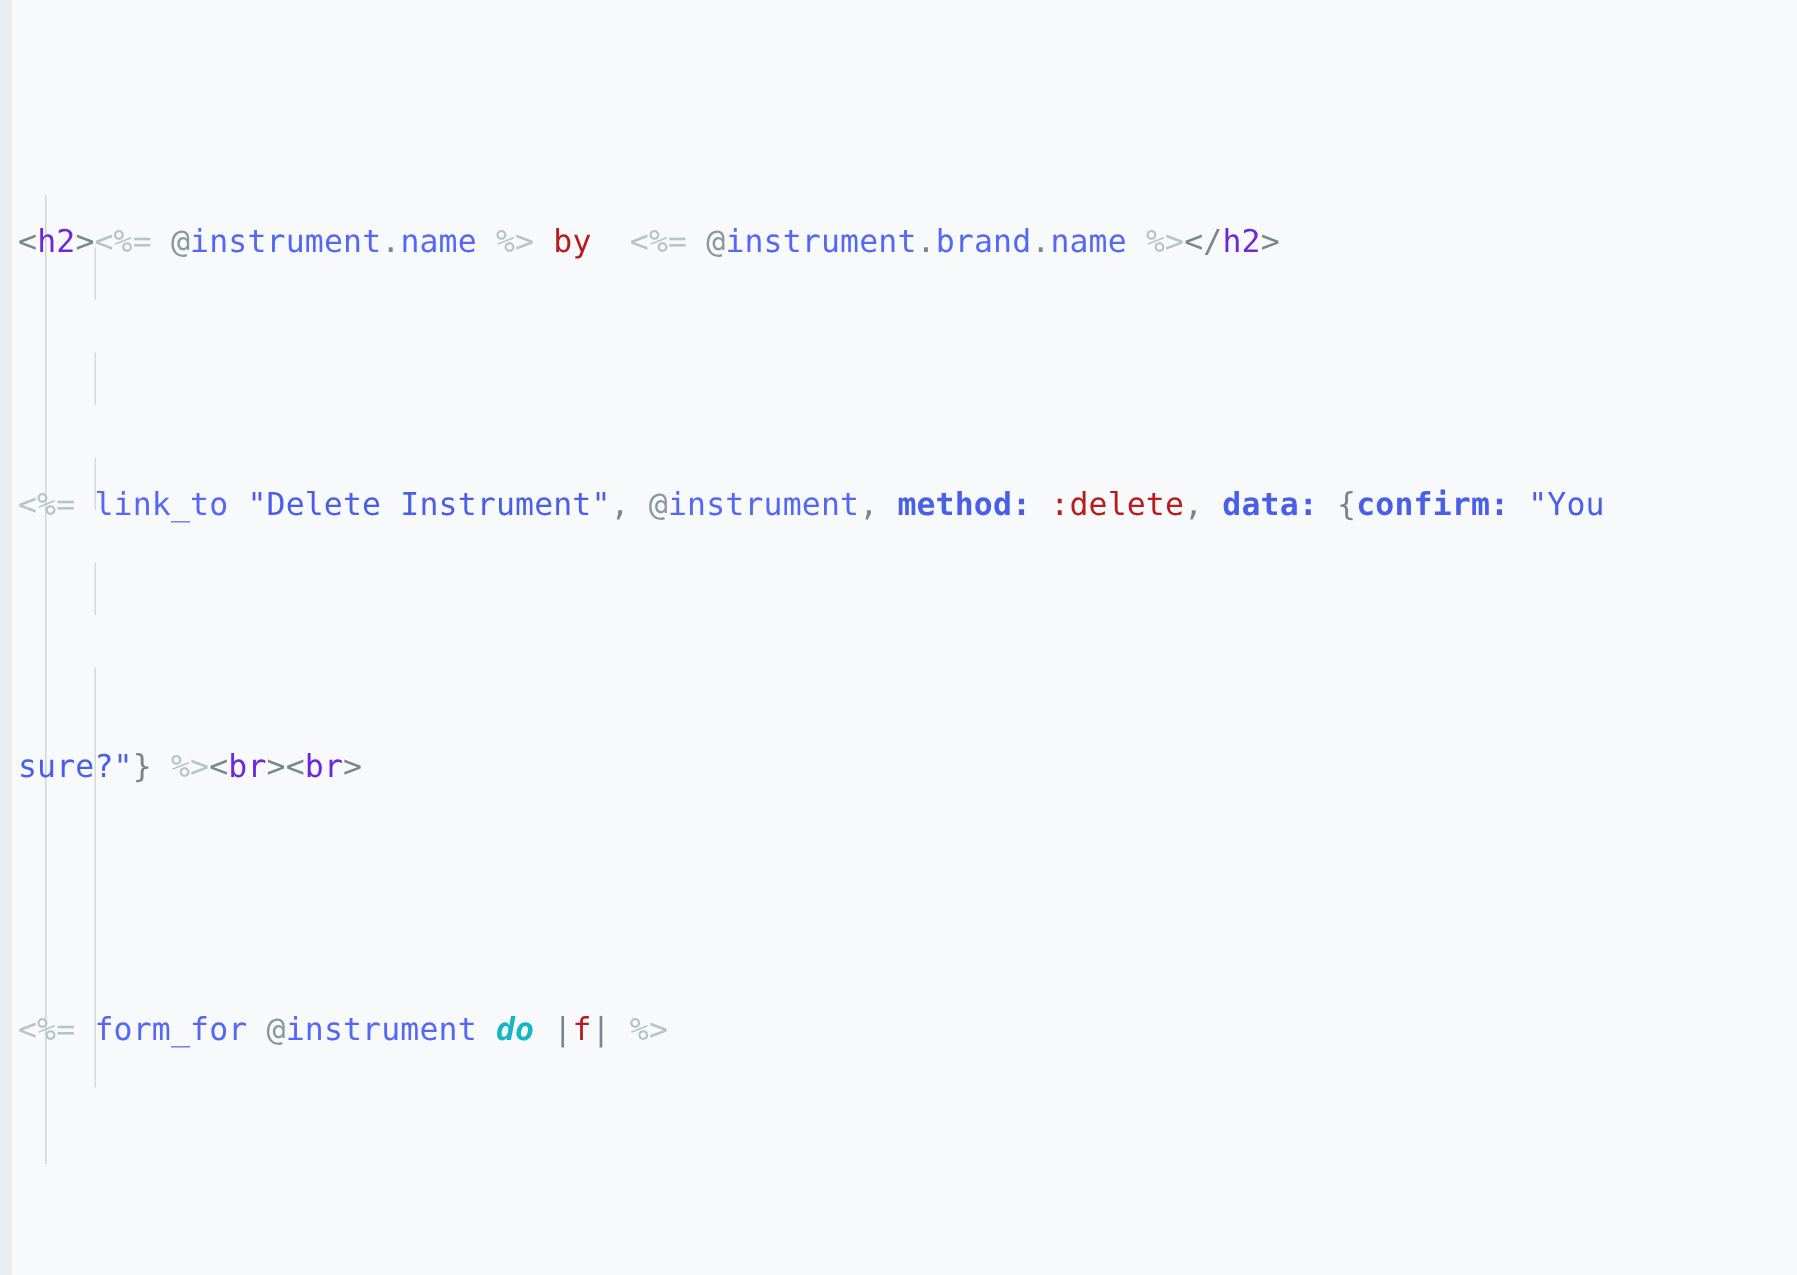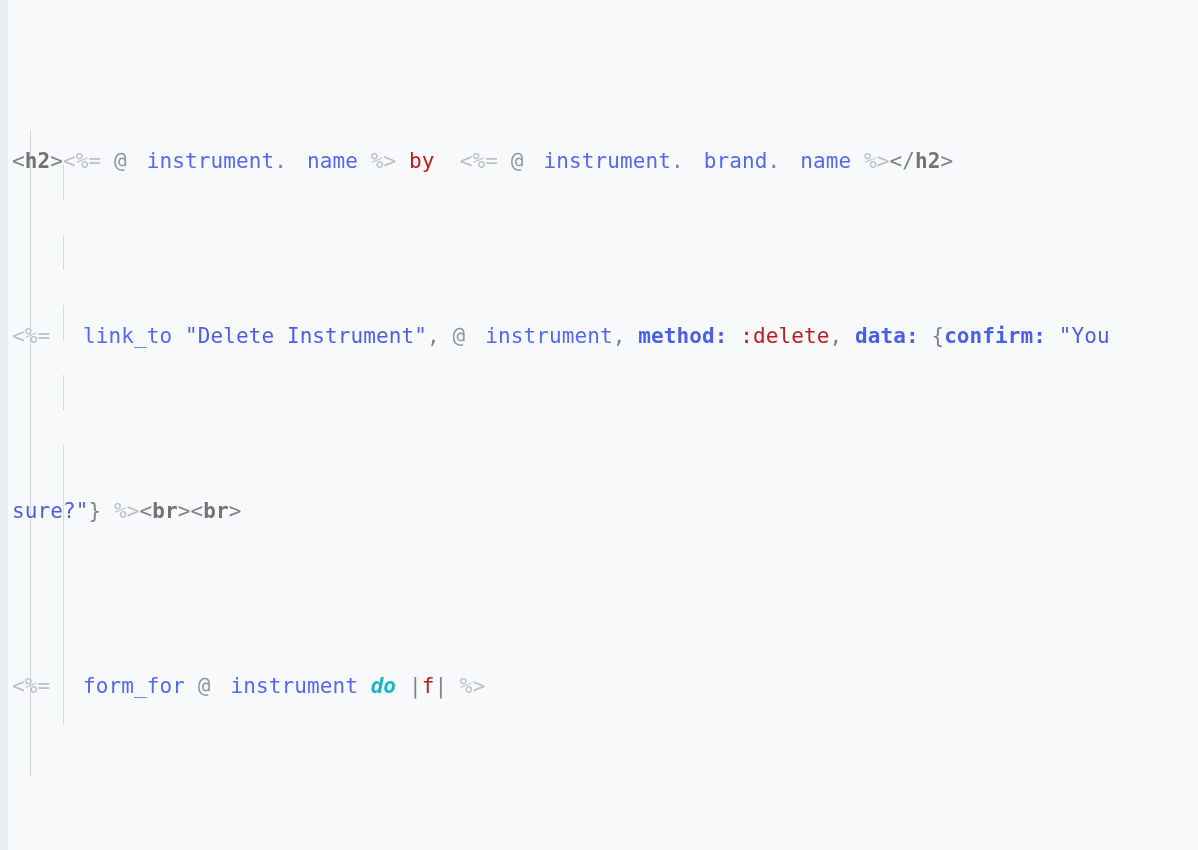--- a/index.html
+++ b/index.html
@@ -65,24 +65,24 @@
   }
   #guide-l1 {
     left: 22px;
     top: 130px;
     height: 646px;
   }
   .guide-l2 { left: 55px; width: 1px; background: #d4dbdf; }
 
   
   .t-punct     { color: #7a858c; }         
-  .t-tag       { color: #737373; font-weight: bold; }         
+  .t-tag       { color: #6d28d9; }         
   .t-erb       { color: #b9c2c7; }         
   .t-plain     { color: #b91c1c; }         
-  .t-ident     { color: #5468f5; padding-left: 20px; }         
+  .t-ident     { color: #5468f5; }         
   .t-string    { color: #4a5fe8; }         
   .t-key       { color: #4a5fe8; font-weight: 600; } 
   .t-kw2       { color: #16b6c4; font-style: italic; font-weight: 600; }         
   .t-at        { color: #8d979e; }         
 </style>
 </head>
 <body>
 
 <div id="code-viewer">
 

